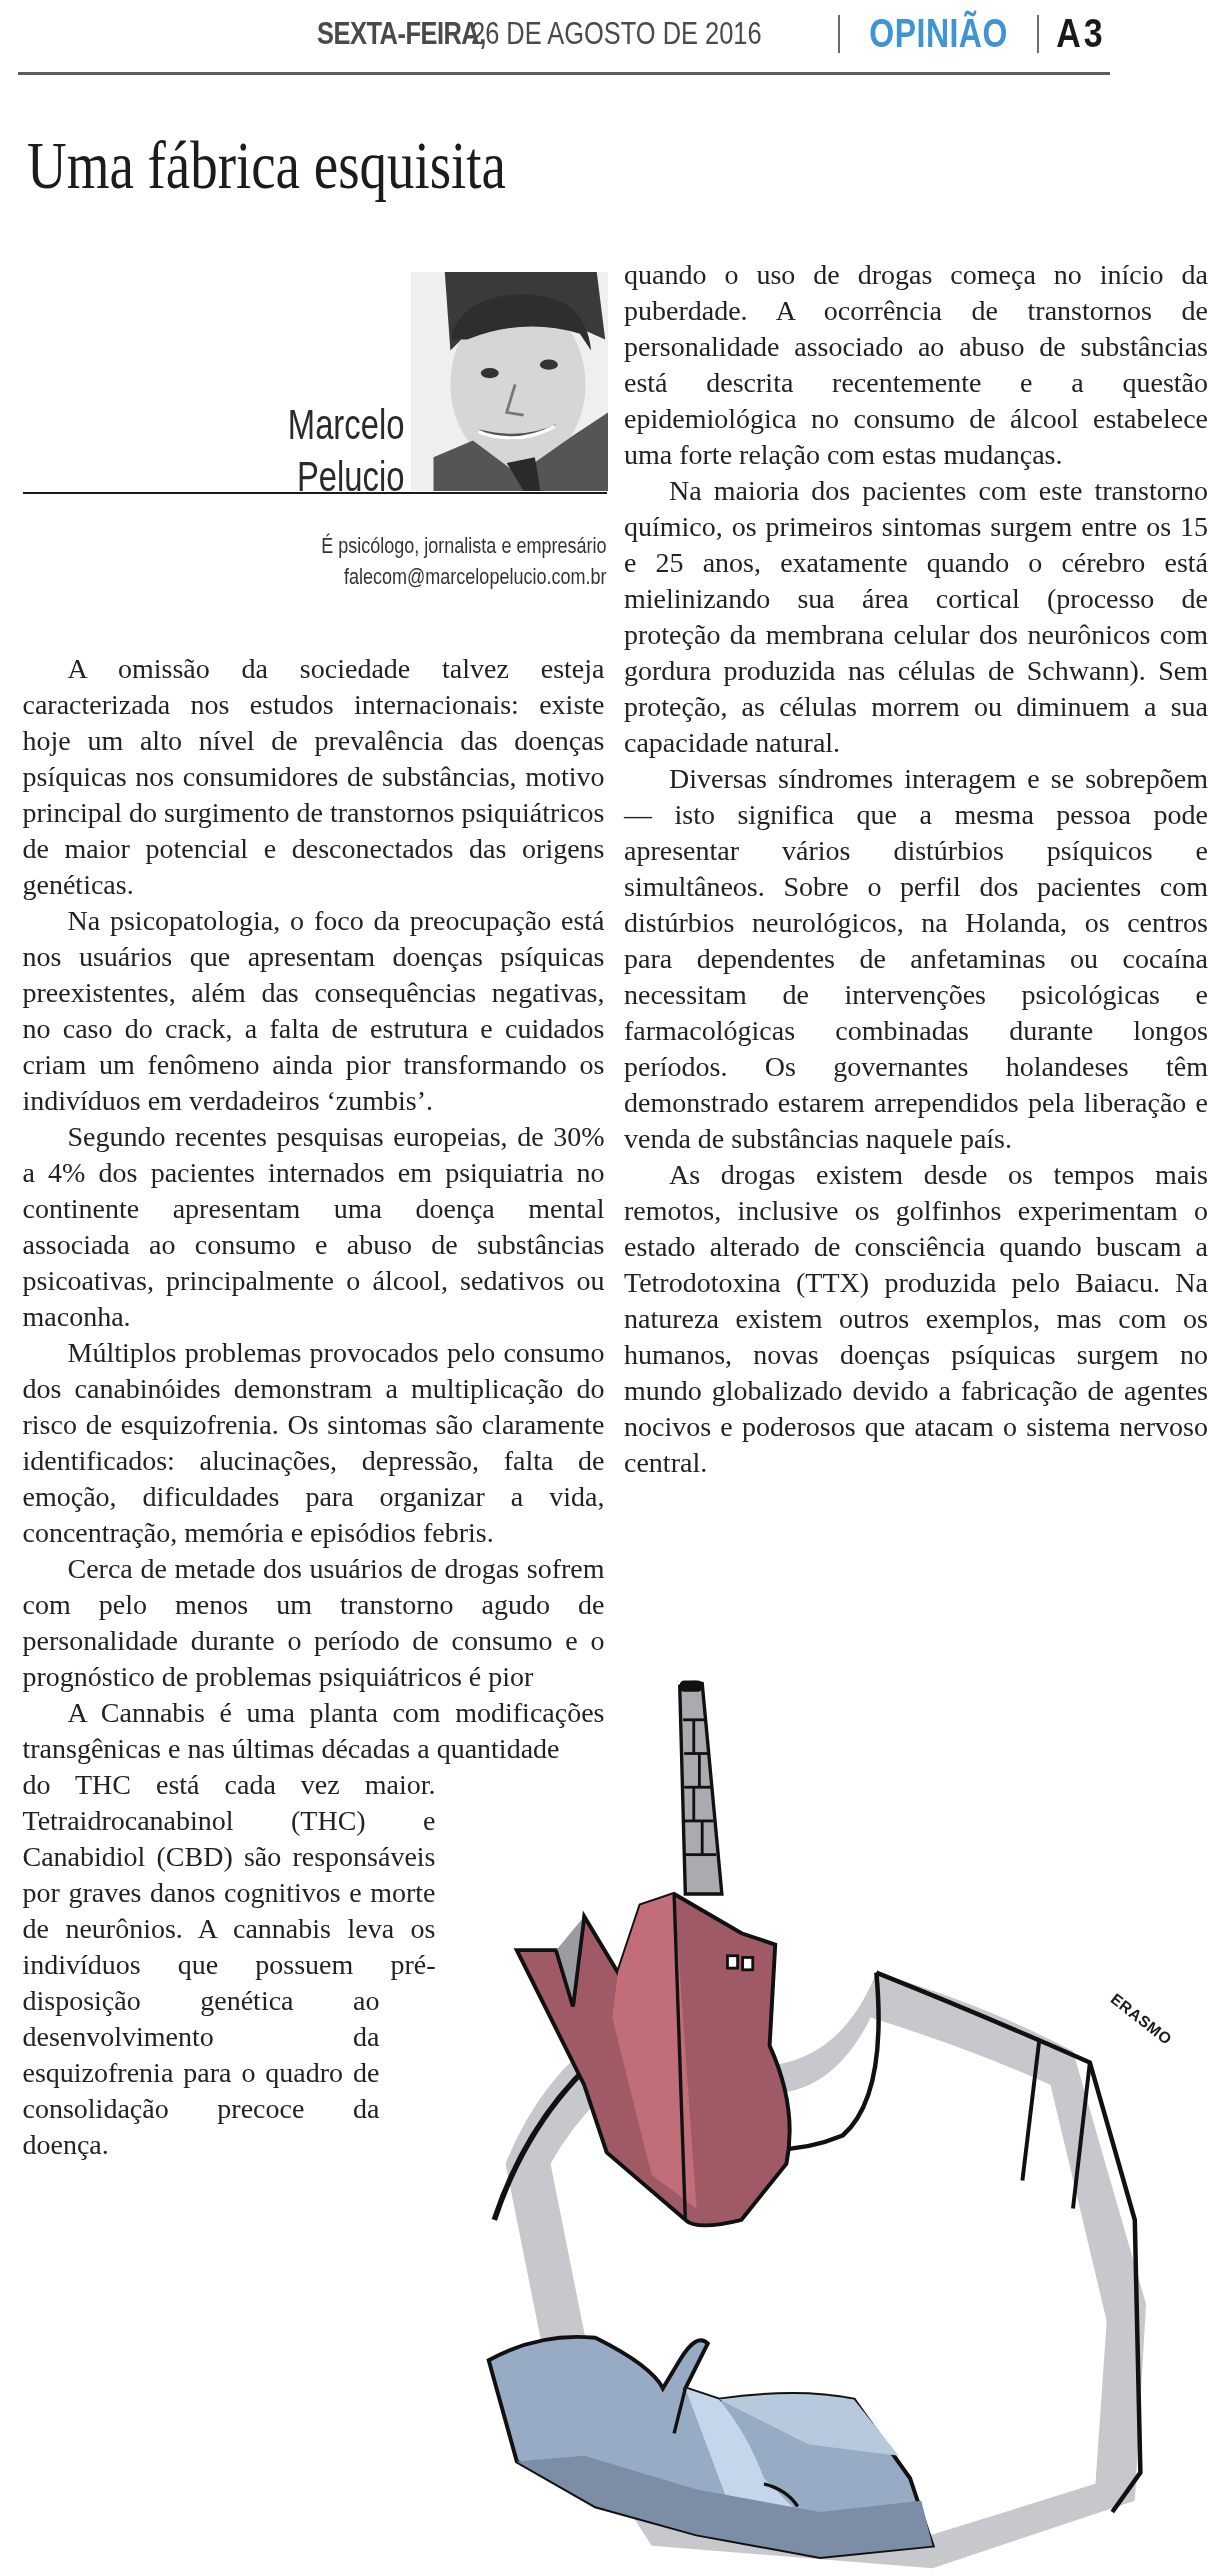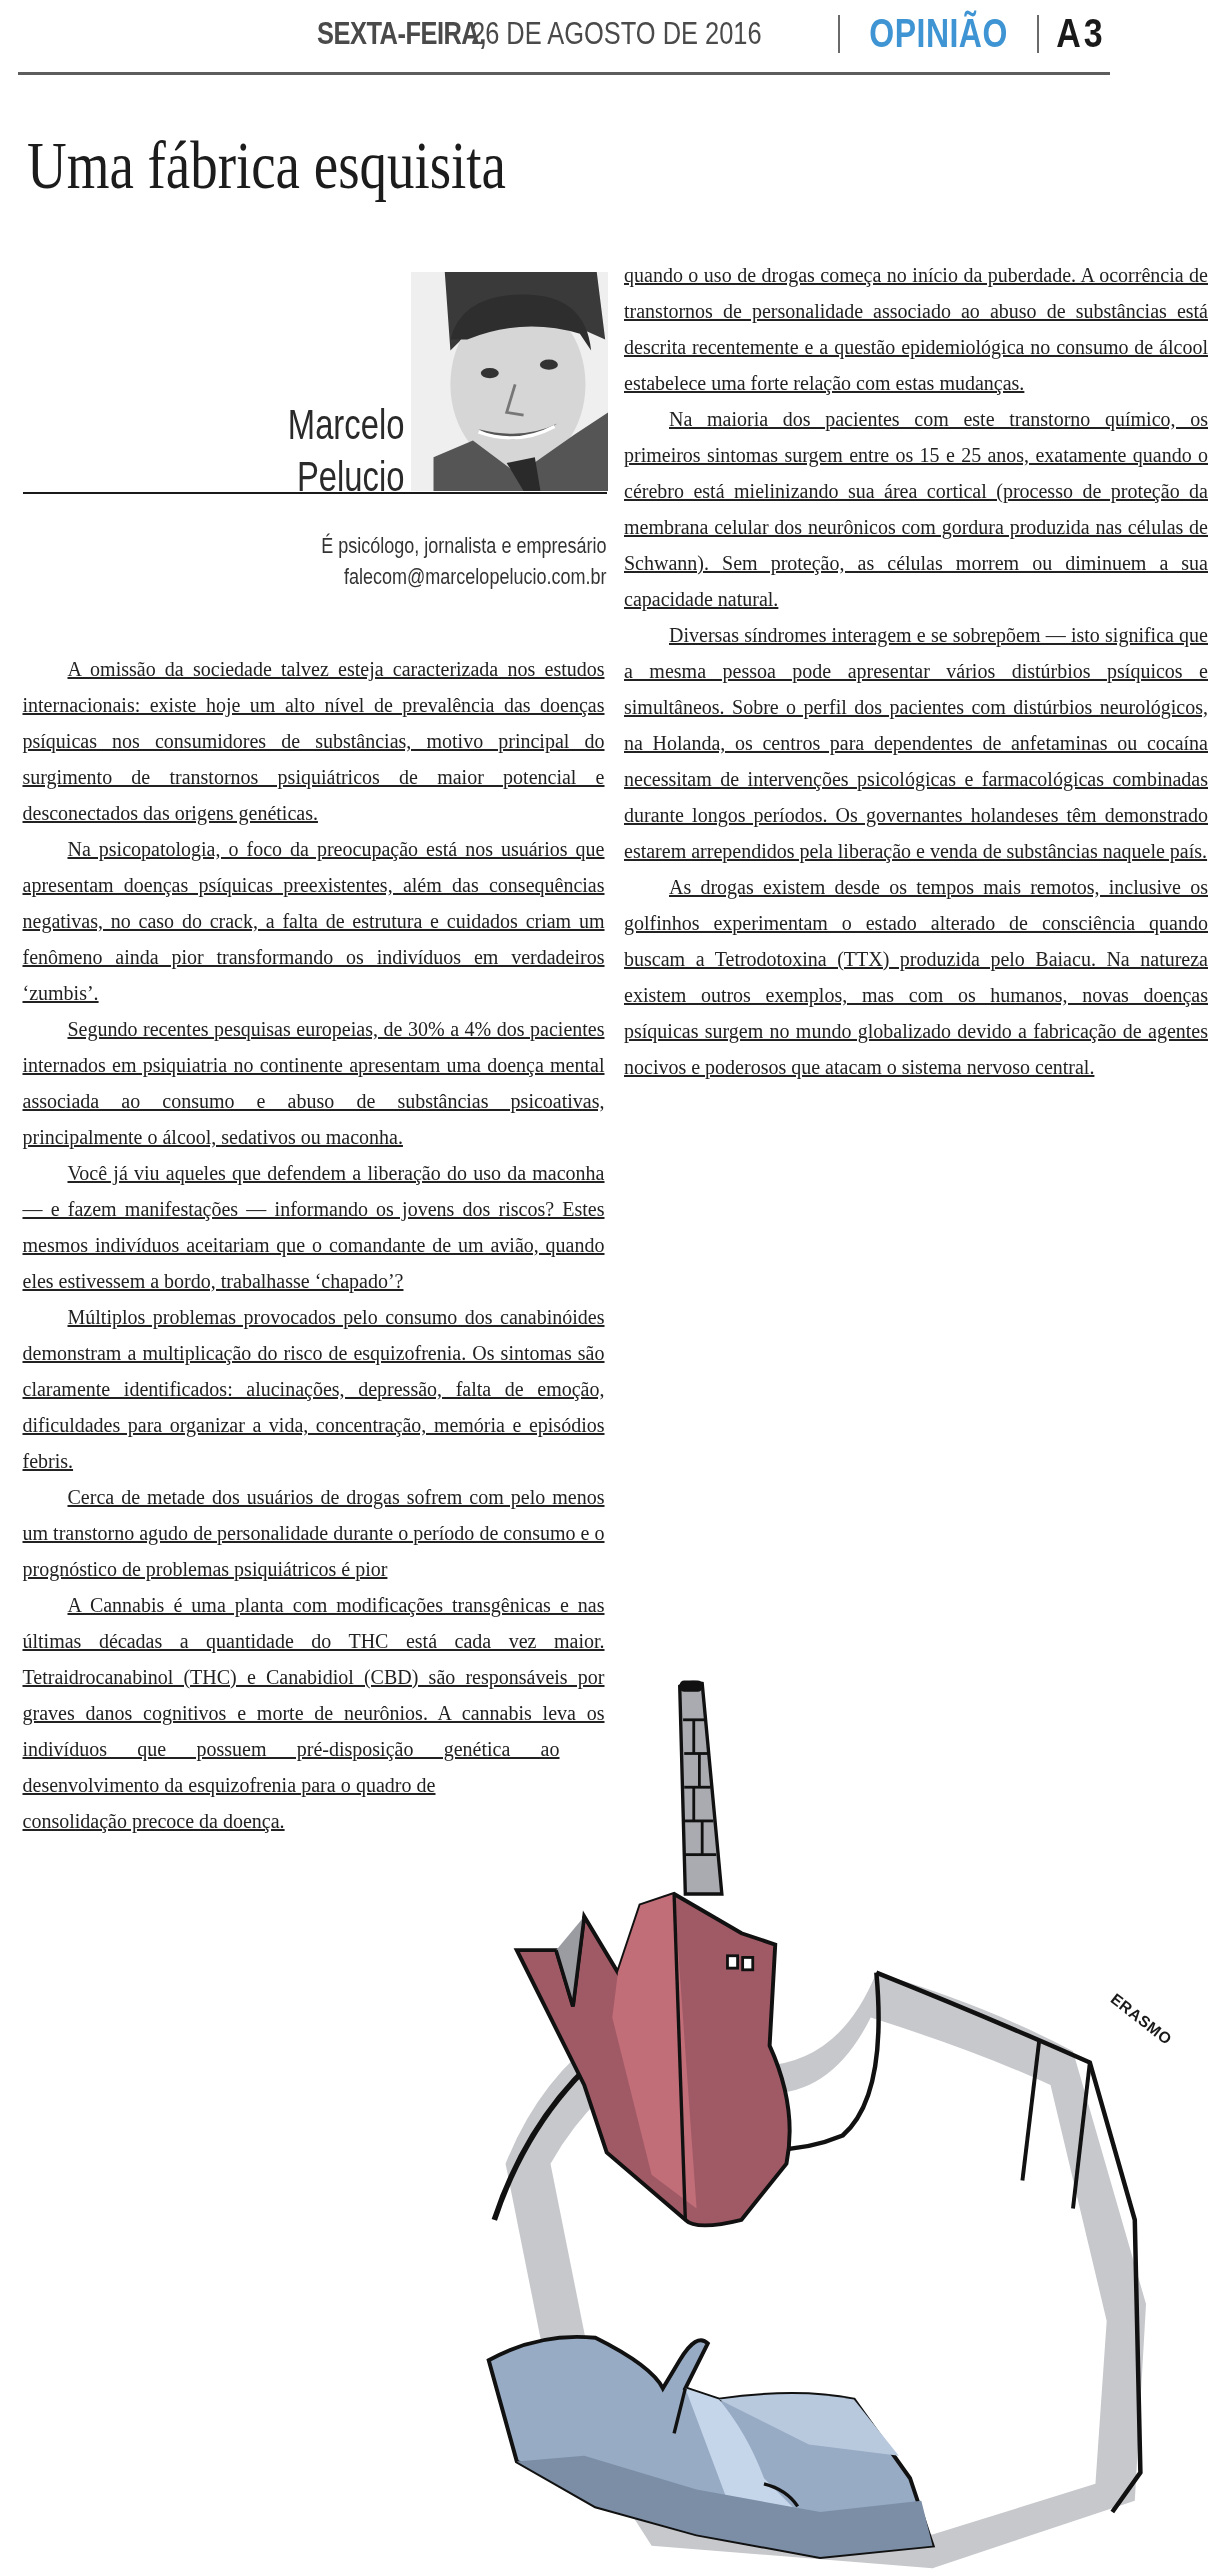--- a/index.html
+++ b/index.html
@@ -16,21 +16,21 @@
 
   .title { position: absolute; left: 27px; top: 126px; font-family: "Liberation Serif", serif; font-size: 67px; line-height: 79px; color: #1c1c1c; transform: scaleX(0.82); transform-origin: left top; white-space: nowrap; margin: 0; font-weight: normal; }
 
   .author-box { position: absolute; left: 22.5px; top: 260px; width: 584px; height: 360px; }
   .photo { position: absolute; left: 388px; top: 12.4px; width: 197px; height: 219px; background: linear-gradient(160deg, #f2f2f2 0%, #d9d9d9 40%, #9b9b9b 70%, #4a4a4a 100%); overflow: hidden; }
   .photo svg { width: 100%; height: 100%; display: block; }
   .author-name { position: absolute; right: 202px; top: 139px; text-align: right; font-family: "Liberation Sans", sans-serif; font-size: 42px; line-height: 52px; color: #2a2a2a; transform: scaleX(0.78); transform-origin: right top; }
   .author-rule { position: absolute; left: 0; top: 232px; width: 584px; height: 2.2px; background: #1a1a1a; }
   .author-bio { position: absolute; right: 0; top: 270px; text-align: right; font-family: "Liberation Sans", sans-serif; font-size: 22.5px; line-height: 31px; color: #333; transform: scaleX(0.8); transform-origin: right top; white-space: nowrap; }
 
-  .col { position: absolute; font-family: "Liberation Serif", serif; font-size: 20px; line-height: 36px; color: #222; text-align: justify; hyphens: manual; text-decoration: underline; }
+  .col { position: absolute; font-family: "Liberation Serif", serif; font-size: 28px; line-height: 36px; color: #222; text-align: justify; hyphens: manual; }
   .col p { margin: 0; text-indent: 45px; }
   .col p.cont { text-indent: 0; }
   .col-left { left: 22.5px; top: 651px; width: 582px; }
   .col-right { left: 624px; top: 257px; width: 584px; }
   .wrap-shape { float: right; clear: right; }
 
   .illustration { position: absolute; left: 483px; top: 1658px; width: 744px; height: 918px; }
   .illustration svg { width: 100%; height: 100%; display: block; }
   .signature { position: absolute; left: 635px; top: 332px; font-family: "Liberation Sans", sans-serif; font-size: 15.7px; font-weight: bold; color: #1a1a1a; transform: rotate(38deg); transform-origin: left top; letter-spacing: 0.6px; }
 </style>
@@ -76,21 +76,20 @@
     <div>É psicólogo, jornalista e empresário</div>
     <div>falecom@marcelopelucio.com.br</div>
   </div>
 </div>
 
 <div class="col col-left">
   <div class="wrap-shape" style="width:0;height:1096px;"></div>
   <p>A omissão da sociedade talvez esteja caracterizada nos estudos internacionais: existe hoje um alto nível de prevalência das doenças psíquicas nos consumidores de substâncias, motivo principal do surgimento de transtornos psiquiátricos de maior potencial e desconectados das origens genéticas.</p>
   <p>Na psicopatologia, o foco da preocupação está nos usuários que apresentam doenças psíquicas preexistentes, além das consequências negativas, no caso do crack, a falta de estrutura e cuidados criam um fenômeno ainda pior transformando os indivíduos em verdadeiros ‘zumbis’.</p>
   <p>Segundo recentes pesquisas europeias, de 30% a 4% dos pacientes internados em psiquiatria no continente apresentam uma doença mental associada ao consumo e abuso de substâncias psicoativas, principalmente o álcool, sedativos ou maconha.</p>
-  <p>Você já viu aqueles que defendem a liberação do uso da maconha — e fazem manifestações — informando os jovens dos riscos? Estes mesmos indivíduos aceitariam que o comandante de um avião, quando eles estivessem a bordo, trabalhasse ‘chapado’?</p>
   <p>Múltiplos problemas provocados pelo consumo dos canabinóides demonstram a multiplicação do risco de esquizofrenia. Os sintomas são claramente identificados: alucinações, depressão, falta de emoção, dificuldades para organizar a vida, concentração, memória e episódios febris.</p>
   <div style="float:right;clear:right;width:45px;height:45px;"></div>
   <div style="float:right;clear:right;width:169px;height:219px;"></div>
   <div style="float:right;clear:right;width:225px;height:146px;"></div>
   <div style="float:right;clear:right;width:247px;height:292px;"></div>
   <div style="float:right;clear:right;width:202px;height:146px;"></div>
 
   <p>Cerca de metade dos usuários de drogas sofrem com pelo menos um transtorno agudo de personalidade durante o período de consumo e o prognóstico de problemas psiquiátricos é pior</p>
   <p>A Cannabis é uma planta com modificações transgênicas e nas últimas décadas a quantidade do THC está cada vez maior. Tetraidrocanabinol (THC) e Canabidiol (CBD) são responsáveis por graves danos cognitivos e morte de neurônios. A cannabis leva os indivíduos que possuem pré-disposição genética ao desenvolvimento da esquizofrenia para o quadro de consolidação precoce da doença.</p>
 </div>

